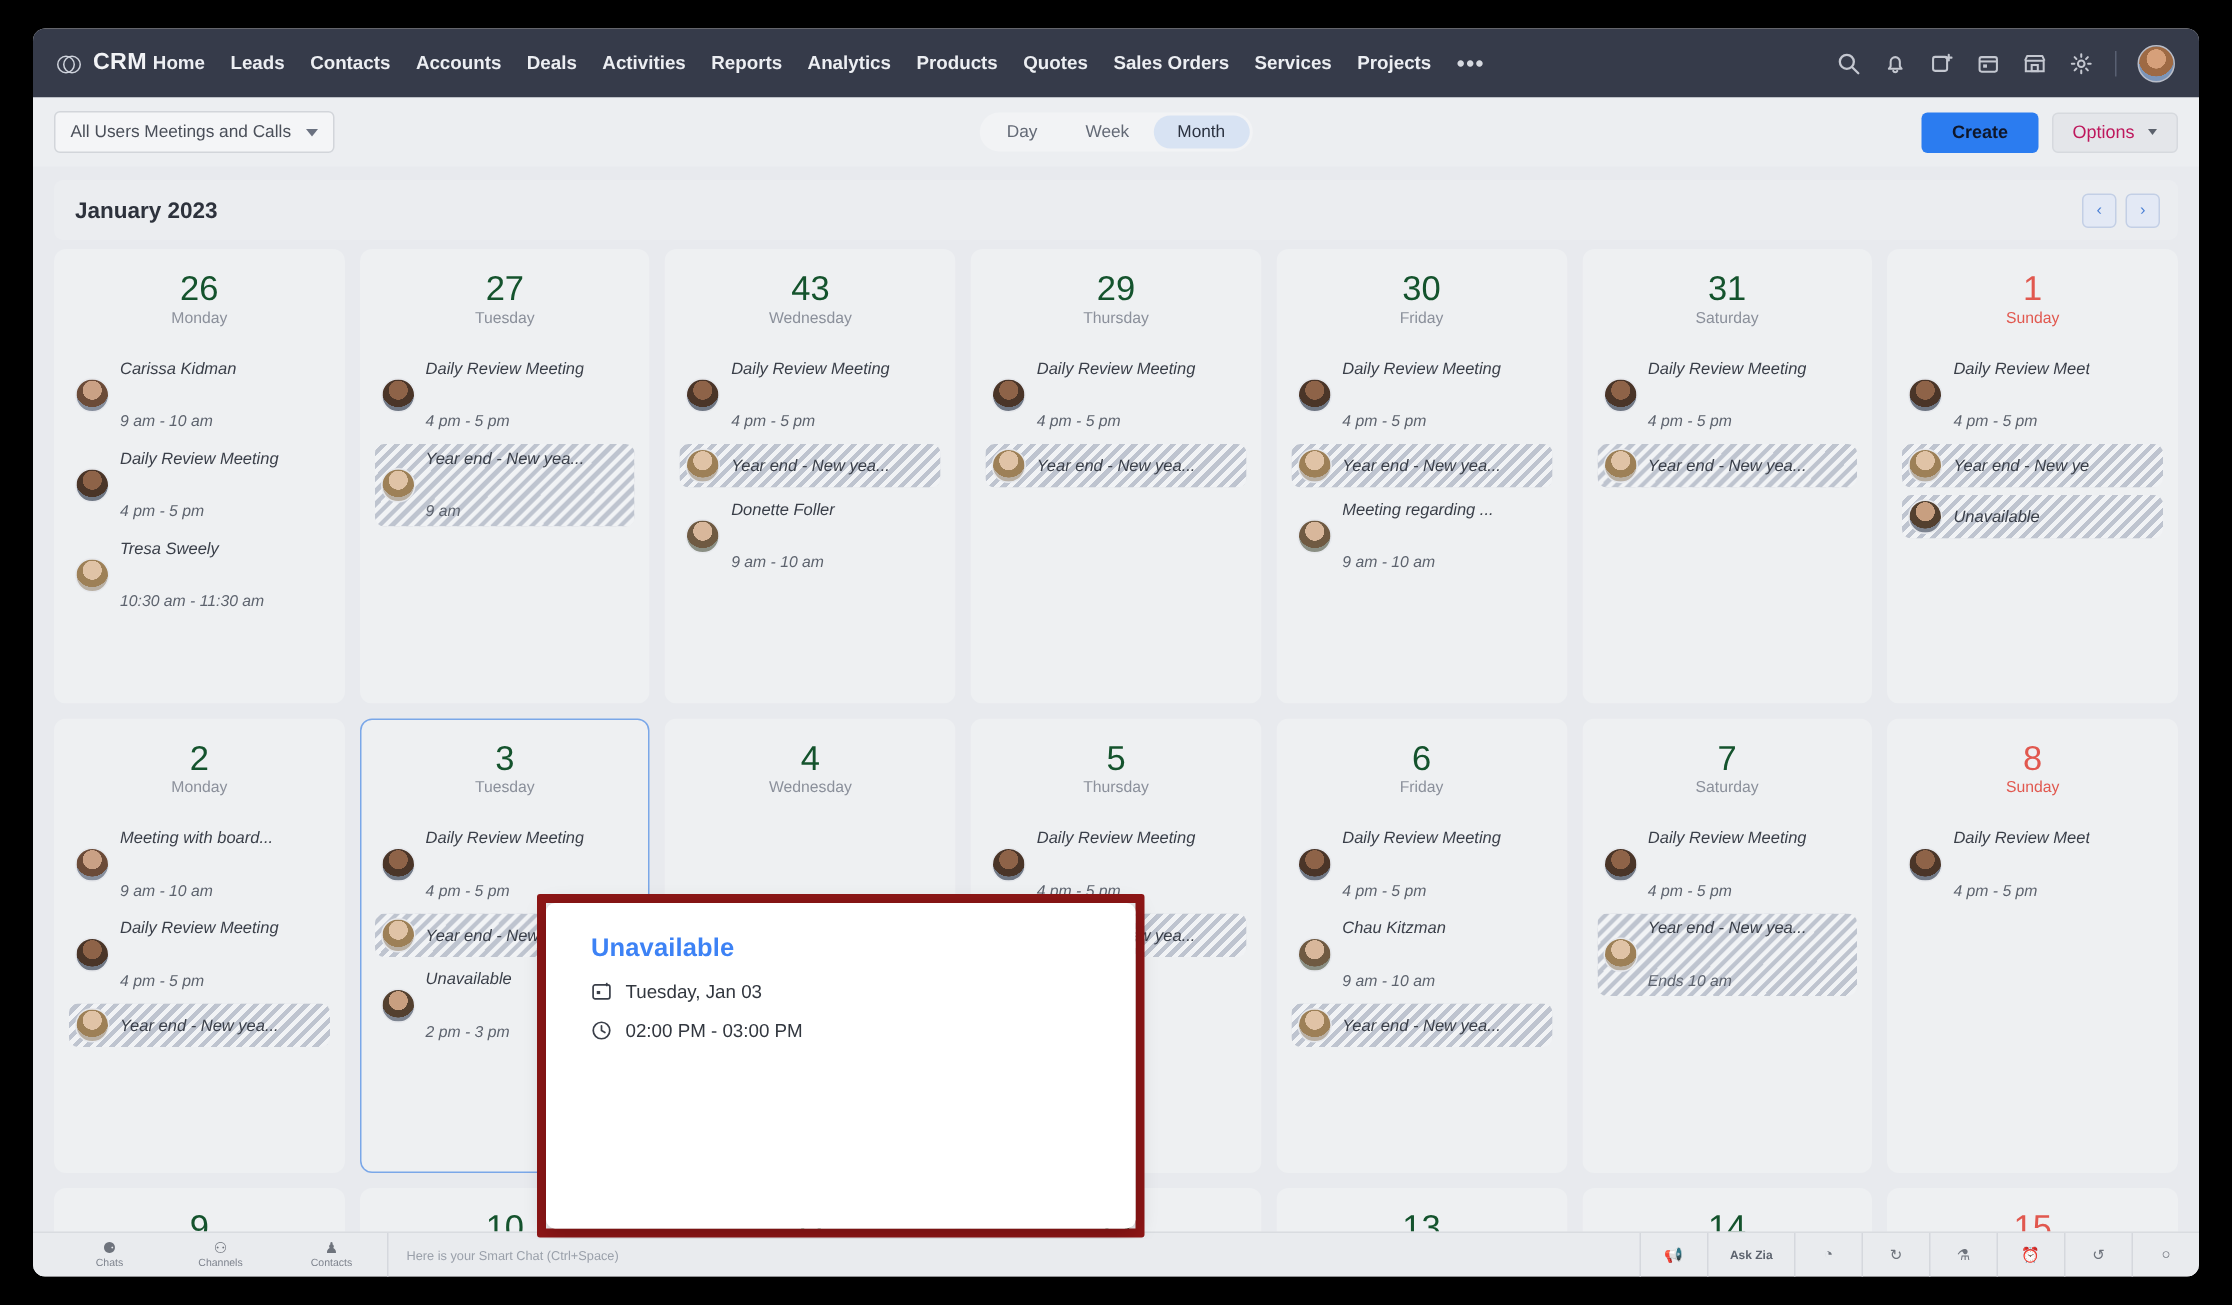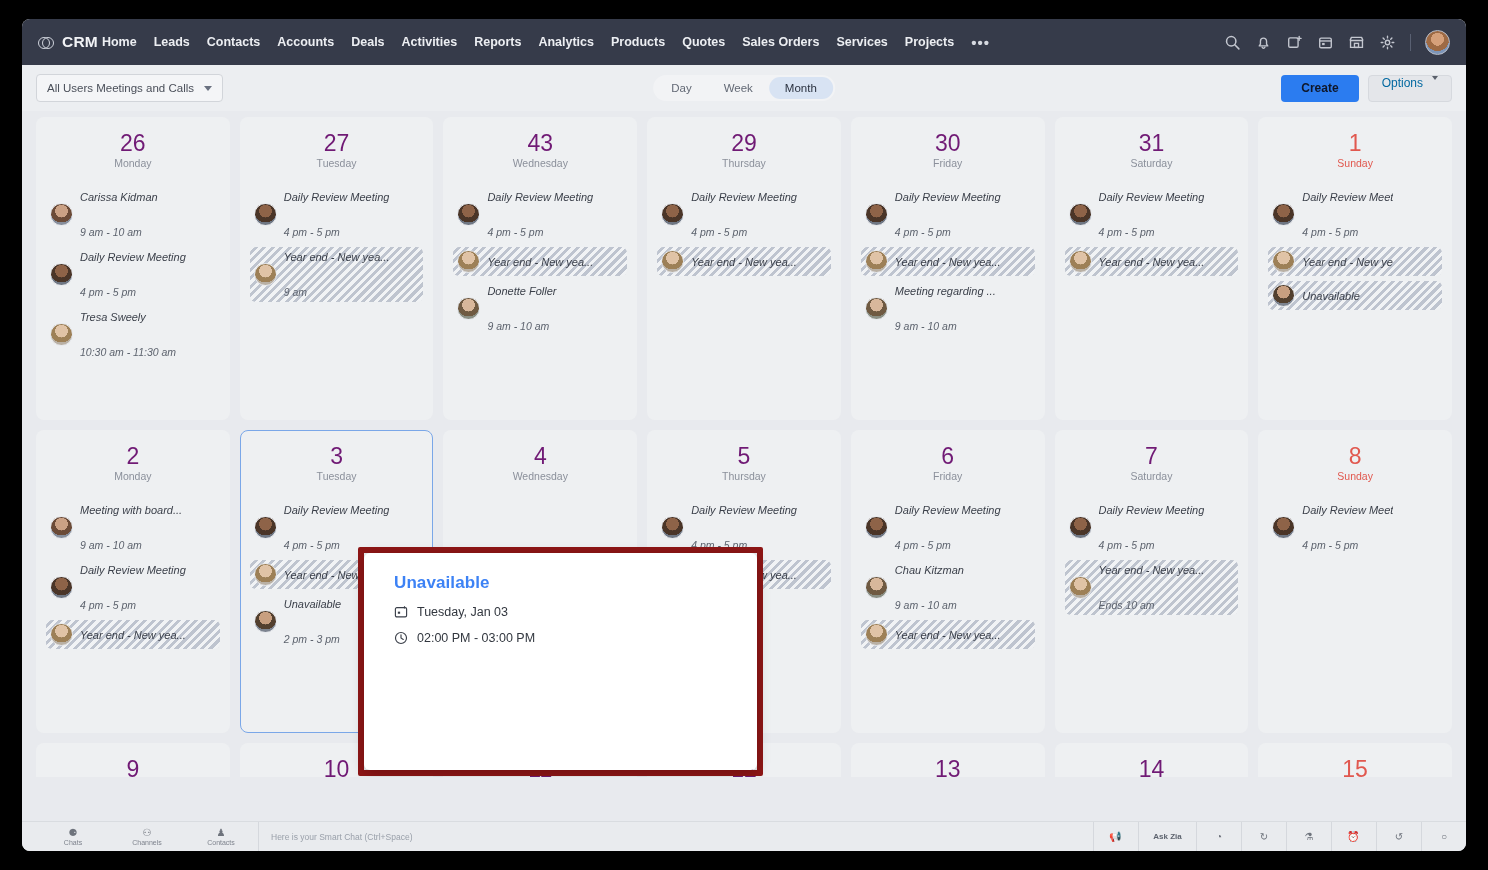--- a/index.html
+++ b/index.html
@@ -95,23 +95,23 @@
   .vbtn.active { background: #d8e3f3; color: #2b3240; }
   .toolright {
     position: absolute; right: 14px; display: flex; align-items: center; gap: 9px;
   }
   .btn-create {
     background: #2b7cf0; color: #0f172a; font-size: 12px; font-weight: bold;
     height: 27px; padding: 0 20px; border-radius: 4px;
     display: flex; align-items: center; cursor: pointer;
   }
   .btn-options {
-    background: #e4e6ea; border: 1px solid #d6d9de; color: #0369a1;
+    background: #e4e6ea; border: 1px solid #d6d9de; color: #be185d;
     font-size: 12px; height: 27px; padding: 0 13px; border-radius: 4px;
-    display: flex; align-items: flex-start; gap: 9px; cursor: pointer;
+    display: flex; align-items: center; gap: 9px; cursor: pointer;
   }
   .caret-sm {
     width: 0; height: 0; border-left: 3.5px solid transparent;
     border-right: 3.5px solid transparent; border-top: 4.5px solid #5b616c;
   }
 
   
   .monthbar {
     margin: 9px 14px 0 14px; height: 40px;
     background: #ebedf0; border-radius: 6px;
@@ -136,21 +136,21 @@
     display: grid; grid-template-columns: repeat(7, 1fr);
     gap: 10px; margin-bottom: 10px; height: 303px;
   }
   .daycell {
     background: #eef0f2; border-radius: 8px;
     border: 1px solid transparent;
     padding: 12px 9px 0 9px; overflow: hidden; cursor: pointer;
   }
   .daycell.selected { border: 1.5px solid #7aa7e8; background: #eef0f2; }
   .daynum {
-    text-align: center; font-size: 23px; color: #701a75;
+    text-align: center; font-size: 23px; color: #14532d;
     font-weight: 300; line-height: 26px;
   }
   .dayname { text-align: center; font-size: 10.5px; color: #8b909b; margin-top: 1px; }
   .daycell.weekend .daynum, .daycell.weekend .dayname { color: #e1584f; }
   .events { margin-top: 18px; }
   .event { display: flex; align-items: center; gap: 7px; padding: 3px 4px; margin-bottom: 5px; border-radius: 6px; }
   .event.striped {
     background:
       repeating-linear-gradient(135deg, rgba(255,255,255,.75) 0 3px, rgba(175,182,195,.42) 3px 6px),
       #c9ced8;
@@ -319,20 +319,27 @@
     </div>
     <div class="toolright">
       <div class="btn-create">Create</div>
       <div class="btn-options">
         <span>Options</span>
         <span class="caret-sm"></span>
       </div>
     </div>
   </div>
 
+  <div class="monthbar">
+    <div class="monthtitle">January 2023</div>
+    <div class="navarrows">
+      <div class="arrowbtn">‹</div>
+      <div class="arrowbtn">›</div>
+    </div>
+  </div>
 
   <div class="calwrap">
     <div id="weeks-host">
         <div class="weekrow">
           <div class="daycell">
             <div class="daynum">26</div>
             <div class="dayname">Monday</div>
             <div class="events">
               <div class="event">
                 <span class="ava a1"></span>

